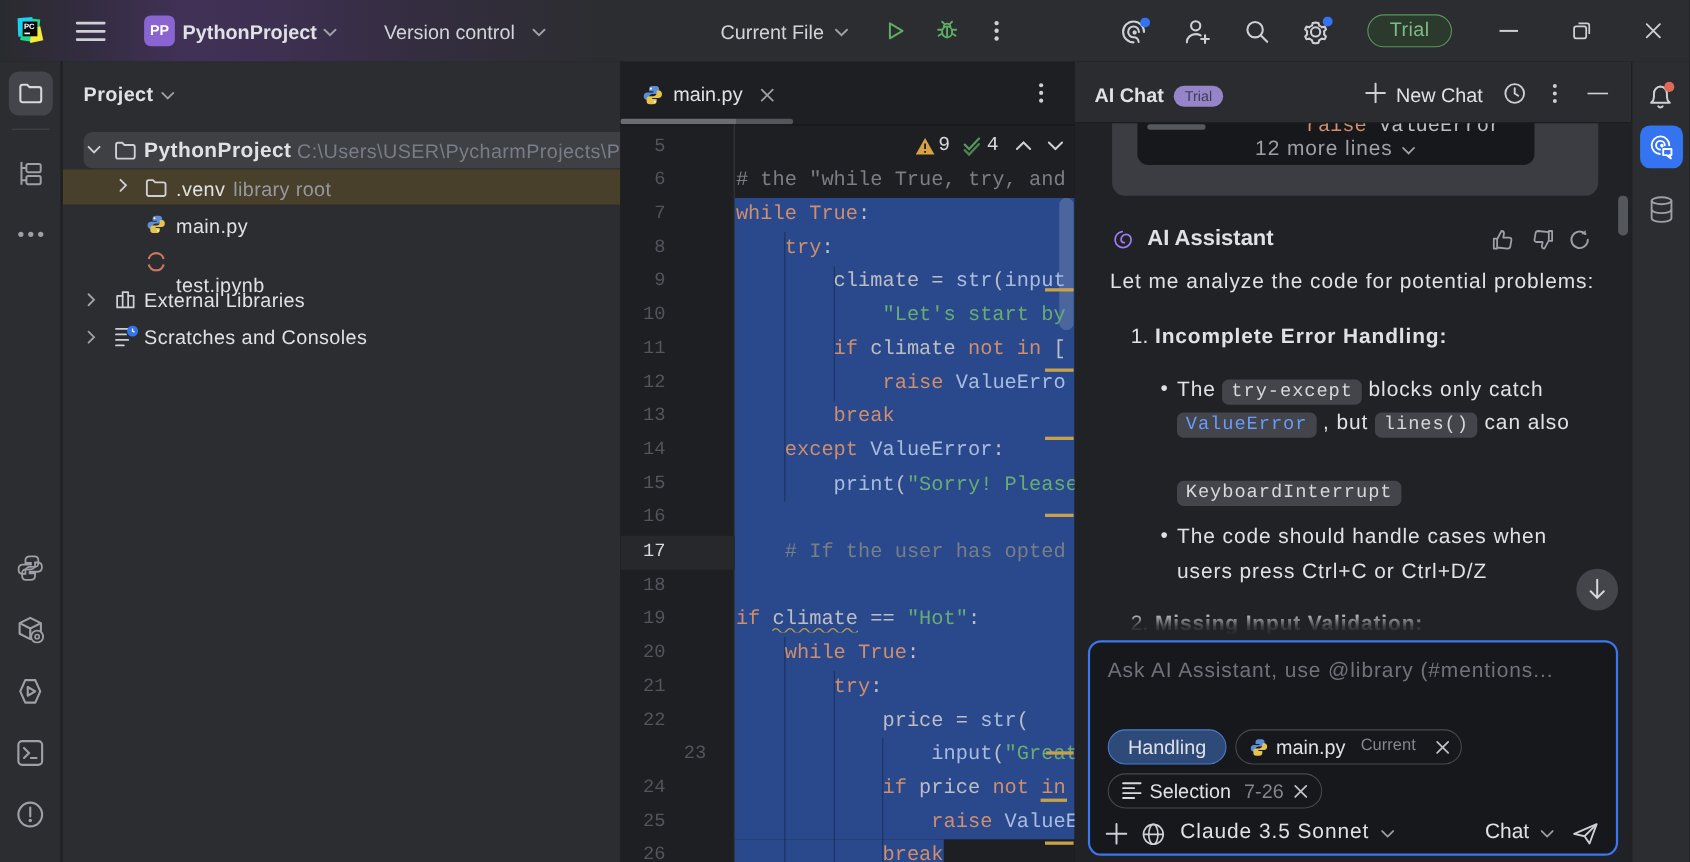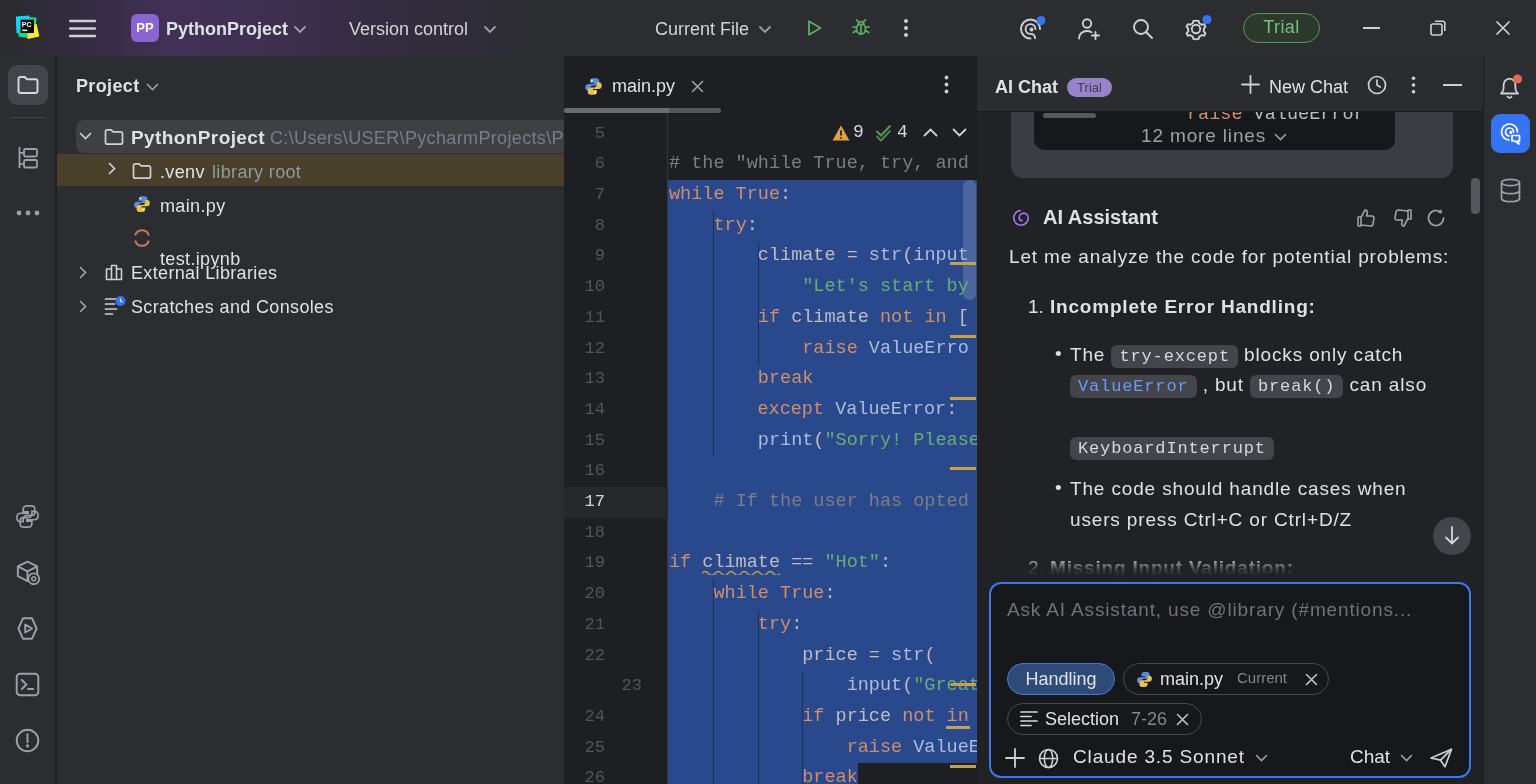--- a/index.html
+++ b/index.html
@@ -327,21 +327,21 @@
 
     <div id="code">
       <div class="cl" style="top:93.3px;"><span class="c"># the "while True, try, and</span></div>
       <div class="cl" style="top:124.0px;"><span class="k">while True</span><span class="v">:</span></div>
       <div class="cl" style="top:154.7px;">    <span class="k">try</span><span class="v">:</span></div>
       <div class="cl" style="top:185.4px;">        <span class="v">climate = </span><span class="b">str</span><span class="v">(</span><span class="b">input</span></div>
       <div class="cl" style="top:216.1px;">            <span class="s">"Let's start by</span></div>
       <div class="cl" style="top:246.8px;">        <span class="k">if </span><span class="v">climate </span><span class="k">not in </span><span class="v">[</span></div>
       <div class="cl" style="top:277.5px;">            <span class="k">raise </span><span class="b">ValueErro</span></div>
       <div class="cl" style="top:308.2px;">        <span class="k">break</span></div>
-      <div class="cl" style="top:338.9px;padding-left:44px;">    <span class="k">except </span><span class="b">ValueError</span><span class="v">:</span></div>
+      <div class="cl" style="top:338.9px;">    <span class="k">except </span><span class="b">ValueError</span><span class="v">:</span></div>
       <div class="cl" style="top:369.6px;">        <span class="b">print</span><span class="v">(</span><span class="s">"Sorry! Please</span></div>
       <div class="cl" style="top:431.0px;">    <span class="c"># If the user has opted</span></div>
       <div class="cl" style="top:492.4px;"><span class="k">if </span><span class="v">climate == </span><span class="s">"Hot"</span><span class="v">:</span></div>
       <div class="cl" style="top:523.1px;">    <span class="k">while True</span><span class="v">:</span></div>
       <div class="cl" style="top:553.8px;">        <span class="k">try</span><span class="v">:</span></div>
       <div class="cl" style="top:584.5px;">            <span class="v">price = </span><span class="b">str</span><span class="v">(</span></div>
       <div class="cl" style="top:615.2px;">                <span class="b">input</span><span class="v">(</span><span class="s">"Great</span></div>
       <div class="cl" style="top:645.9px;">            <span class="k">if </span><span class="v">price </span><span class="k">not in</span></div>
       <div class="cl" style="top:676.6px;">                <span class="k">raise </span><span class="b">ValueE</span></div>
       <div class="cl" style="top:707.3px;">            <span class="k">break</span></div>
@@ -437,21 +437,21 @@
       <path d="M17.5 10a7.5 7.5 0 1 1 -2.2-5.3" fill="none" stroke="#9da0a6" stroke-width="1.7" stroke-linecap="round"></path>
       <path d="M15.5 1v4h-4z" fill="#9da0a6"></path>
     </svg>
 
     <div class="abs t" style="left:32px;top:190px;color:#dfe1e5;font-size:19px;">Let me analyze the code for potential problems:</div>
     <div class="abs" style="left:51px;top:240px;color:#dfe1e5;font-size:19px;">1.</div>
     <div class="abs" style="left:73px;top:240px;color:#dfe1e5;font-size:19px;font-weight:bold;letter-spacing:0.8px;">Incomplete Error Handling:</div>
 
     <div class="abs" style="left:78px;top:287px;color:#dfe1e5;font-size:19px;">•</div>
     <div class="abs t" style="left:93px;top:288px;color:#dfe1e5;font-size:19px;">The <span class="chip">try-except</span> blocks only catch</div>
-    <div class="abs t" style="left:93px;top:318px;color:#dfe1e5;font-size:19px;"><span class="chip" style="color:#6a9bfa">ValueError</span> , but <span class="chip">break()</span> can also</div>
+    <div class="abs t" style="left:93px;top:318px;color:#dfe1e5;font-size:19px;"><span class="chip" style="color:#6a9bfa">ValueError</span> , but <span class="chip">lines()</span> can also</div>
     <div class="abs t" style="left:93px;top:380px;color:#dfe1e5;font-size:19px;"><span class="chip">KeyboardInterrupt</span></div>
 
     <div class="abs" style="left:78px;top:421px;color:#dfe1e5;font-size:19px;">•</div>
     <div class="abs t" style="left:93px;top:422px;color:#dfe1e5;font-size:19px;">The code should handle cases when</div>
     <div class="abs t" style="left:93px;top:453px;color:#dfe1e5;font-size:19px;">users press Ctrl+C or Ctrl+D/Z</div>
 
     <div class="abs" style="left:51px;top:501px;color:#dfe1e5;font-size:19px;">2.</div>
     <div class="abs" style="left:73px;top:501px;color:#dfe1e5;font-size:19px;font-weight:bold;letter-spacing:0.8px;">Missing Input Validation:</div>
 
     <div class="abs" style="left:18px;top:503px;width:476px;height:24px;background:linear-gradient(180deg, rgba(33,34,38,0.2) 0%, rgba(33,34,38,0.85) 45%, #212226 75%);"></div>

